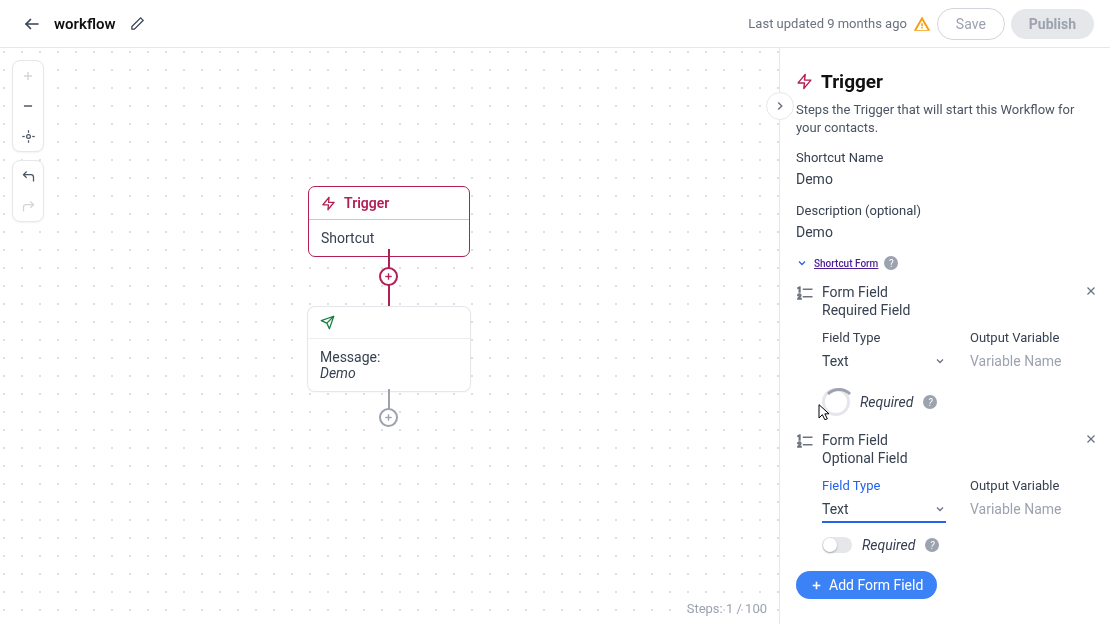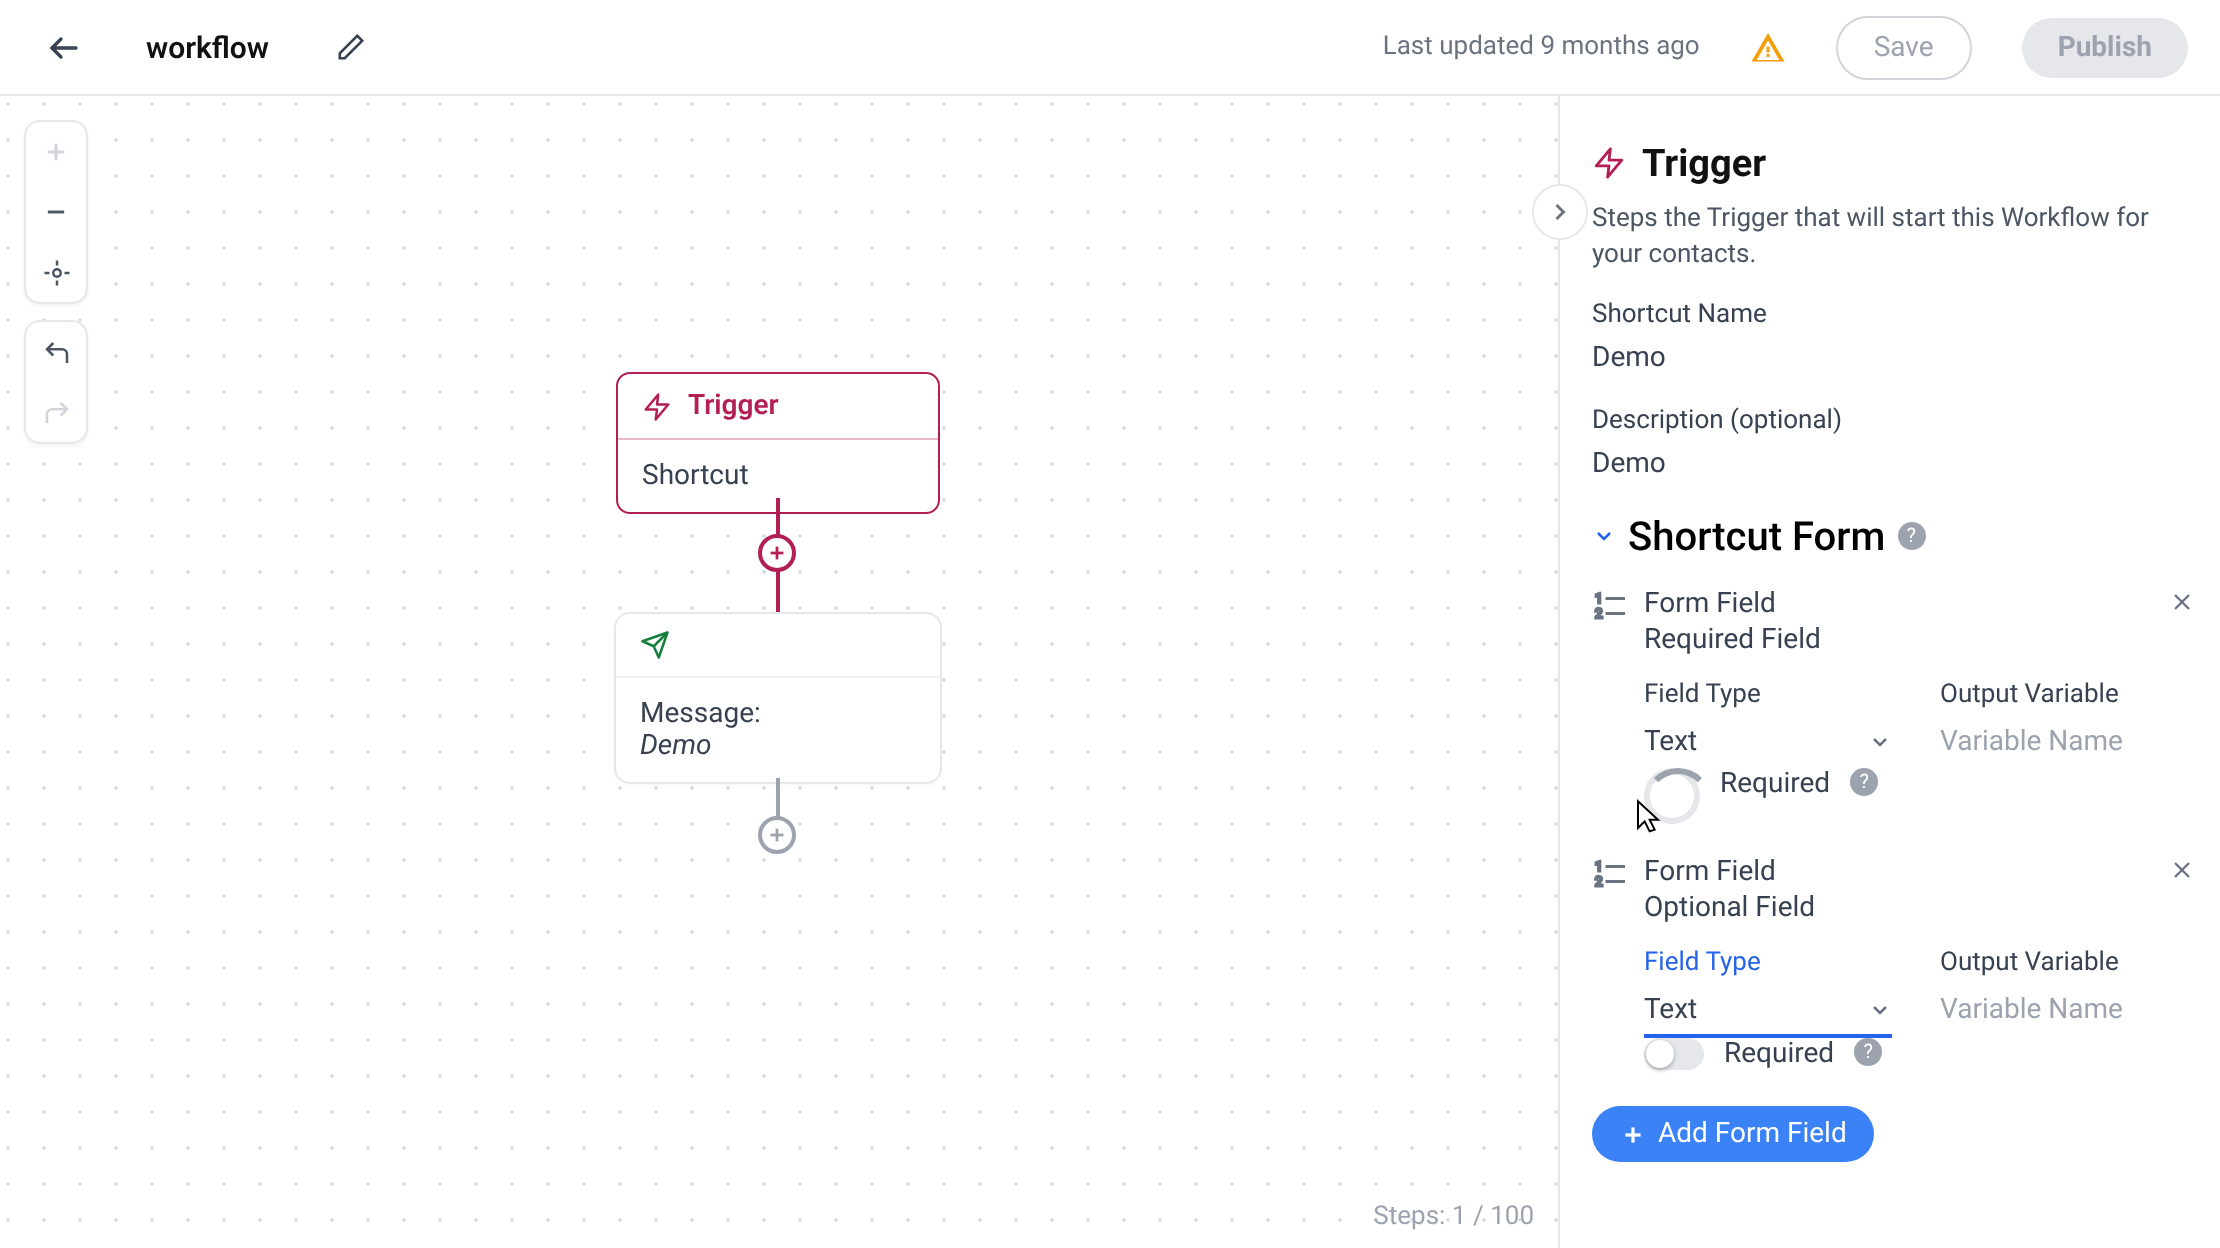--- a/index.html
+++ b/index.html
@@ -1,17 +1,17 @@
 <!DOCTYPE html>
 <html><head>
 <meta charset="utf-8">
 <style>
   * { box-sizing: border-box; margin: 0; padding: 0; font-family: -apple-system, BlinkMacSystemFont, "Segoe UI", Roboto, sans-serif; }
   body { width: 1110px; height: 624px; overflow: hidden; background: #fff; }
-  .topbar { height: 48px; border-bottom: 1px solid #e5e7eb; display: flex; align-items: center; padding: 0 16px; gap: 25px; }
+  .topbar { height: 48px; border-bottom: 1px solid #e5e7eb; display: flex; align-items: center; padding: 0 16px; gap: 6px; }
   .topbar .spacer { flex: 1; }
   .icon-btn { width: 32px; height: 32px; display: flex; align-items: center; justify-content: center; border-radius: 6px; cursor: pointer; background: transparent; border: none; color: #374151; }
   .title { font-size: 15px; font-weight: 600; color: #111; }
   .meta-text { font-size: 13px; color: #6b7280; }
   .btn { padding: 7px 18px; border-radius: 18px; font-size: 14px; cursor: pointer; border: none; }
   .btn-outline { border: 1px solid #d1d5db; background: #fff; color: #9ca3af; }
   .btn-disabled { background: #e5e7eb; color: #9ca3af; font-weight: bold; }
   .main { display: flex; height: 576px; }
   .canvas-area { flex: 1; position: relative; background: #fff; background-image: radial-gradient(#dbe0e6 1px, transparent 1px); background-size: 18px 18px; background-position: -5px -5px; border-right: 1px solid #e5e7eb; }
   .tool-col { position: absolute; top: 12px; left: 12px; display: flex; flex-direction: column; gap: 8px; }
@@ -33,34 +33,34 @@
   .panel { width: 330px; height: 100%; overflow-y: auto; padding: 0 16px 16px 16px; position: relative; }
   .panel::-webkit-scrollbar { width: 0; }
   .collapse-btn { position: absolute; top: 44px; left: -14px; width: 28px; height: 28px; background: #fff; border: 1px solid #e5e7eb; border-radius: 50%; display:flex; align-items:center; justify-content:center; color:#6b7280; cursor:pointer; z-index:5;}
   .panel-head { display:flex; align-items:center; gap:8px; padding-top: 22px; padding-bottom: 8px; }
   .panel-head h2 { font-size: 19px; font-weight: 700; color:#111; }
   .panel-desc { font-size: 13px; color:#4b5563; margin-bottom: 14px; line-height:1.35; }
   .field-group { margin-bottom: 12px; }
   .field-label { font-size: 13px; color:#374151; margin-bottom: 4px; }
   .field-value { font-size: 14px; color:#374151; padding: 2px 0 4px 0; }
   .section-head { display:flex; align-items:center; gap:6px; margin: 8px 0 10px 0; }
-  .section-head .link { color:#000000; font-size:20px; font-weight:500; }
+  .section-head .link { color:#4c1d95; font-size:10px; font-weight:500;text-decoration:underline; }
   .form-card { position:relative; padding: 4px 0 12px 0; }
   .form-card-head { display:flex; align-items:flex-start; gap:8px; }
   .form-card-head .fh { flex:1; }
   .ff-title { font-size:14px; color:#374151; }
   .ff-sub { font-size:14px; color:#374151; margin-top:2px; }
   .ff-row { display:flex; gap:24px; margin-top:12px; padding-left:26px;justify-content:space-between; }
   .ff-col { flex:1; }
   .ff-col .lab { font-size:13px; color:#374151; margin-bottom:4px; }
   .ff-col.active .lab { color:#2563eb; }
   .select-row { display:flex; align-items:center; justify-content:space-between; padding:4px 0; font-size:14px; color:#374151; border-bottom:1px solid transparent; cursor:pointer; }
   .ff-col.active .select-row { border-bottom: 2px solid #2563eb; }
   .placeholder { color:#9ca3af; font-size:14px; }
-  .toggle-row { display:flex; gap:10px; padding-left:26px; }
+  .toggle-row { display:flex; align-items:center; gap:10px; margin-top:14px; padding-left:26px;font-style:italic; }
   .toggle { width:30px; height:16px; background:#e5e7eb; border-radius:10px; position:relative; cursor:pointer; }
   .toggle .knob { position:absolute; width:14px; height:14px; background:#fff; border-radius:50%; top:1px; left:1px; box-shadow:0 1px 2px rgba(0,0,0,.3);}
   .spinner { width:28px; height:28px; border:3px solid #e5e7eb; border-radius:50%; position:relative;}
   .spinner::after { content:""; position:absolute; width:28px; height:28px; top:-3px; left:-3px; border:3px solid transparent; border-top-color:#9ca3af; border-radius:50%; }
   .close-x { position:absolute; top:4px; right:-4px; color:#6b7280; cursor:pointer; }
   .add-field-btn { display:inline-flex; align-items:center; gap:6px; background:#3b82f6; color:#fff; border:none; border-radius:15px; padding:6px 14px; font-size:14px; cursor:pointer; margin-top:6px; }
   .help-dot { width:14px; height:14px; border-radius:50%; background:#9ca3af; color:#fff; font-size:10px; display:inline-flex; align-items:center; justify-content:center; }
   .cursor-img { position:absolute; left:44px; top:367px; pointer-events:none; z-index:20;}
   svg { display:block; }
 </style>

